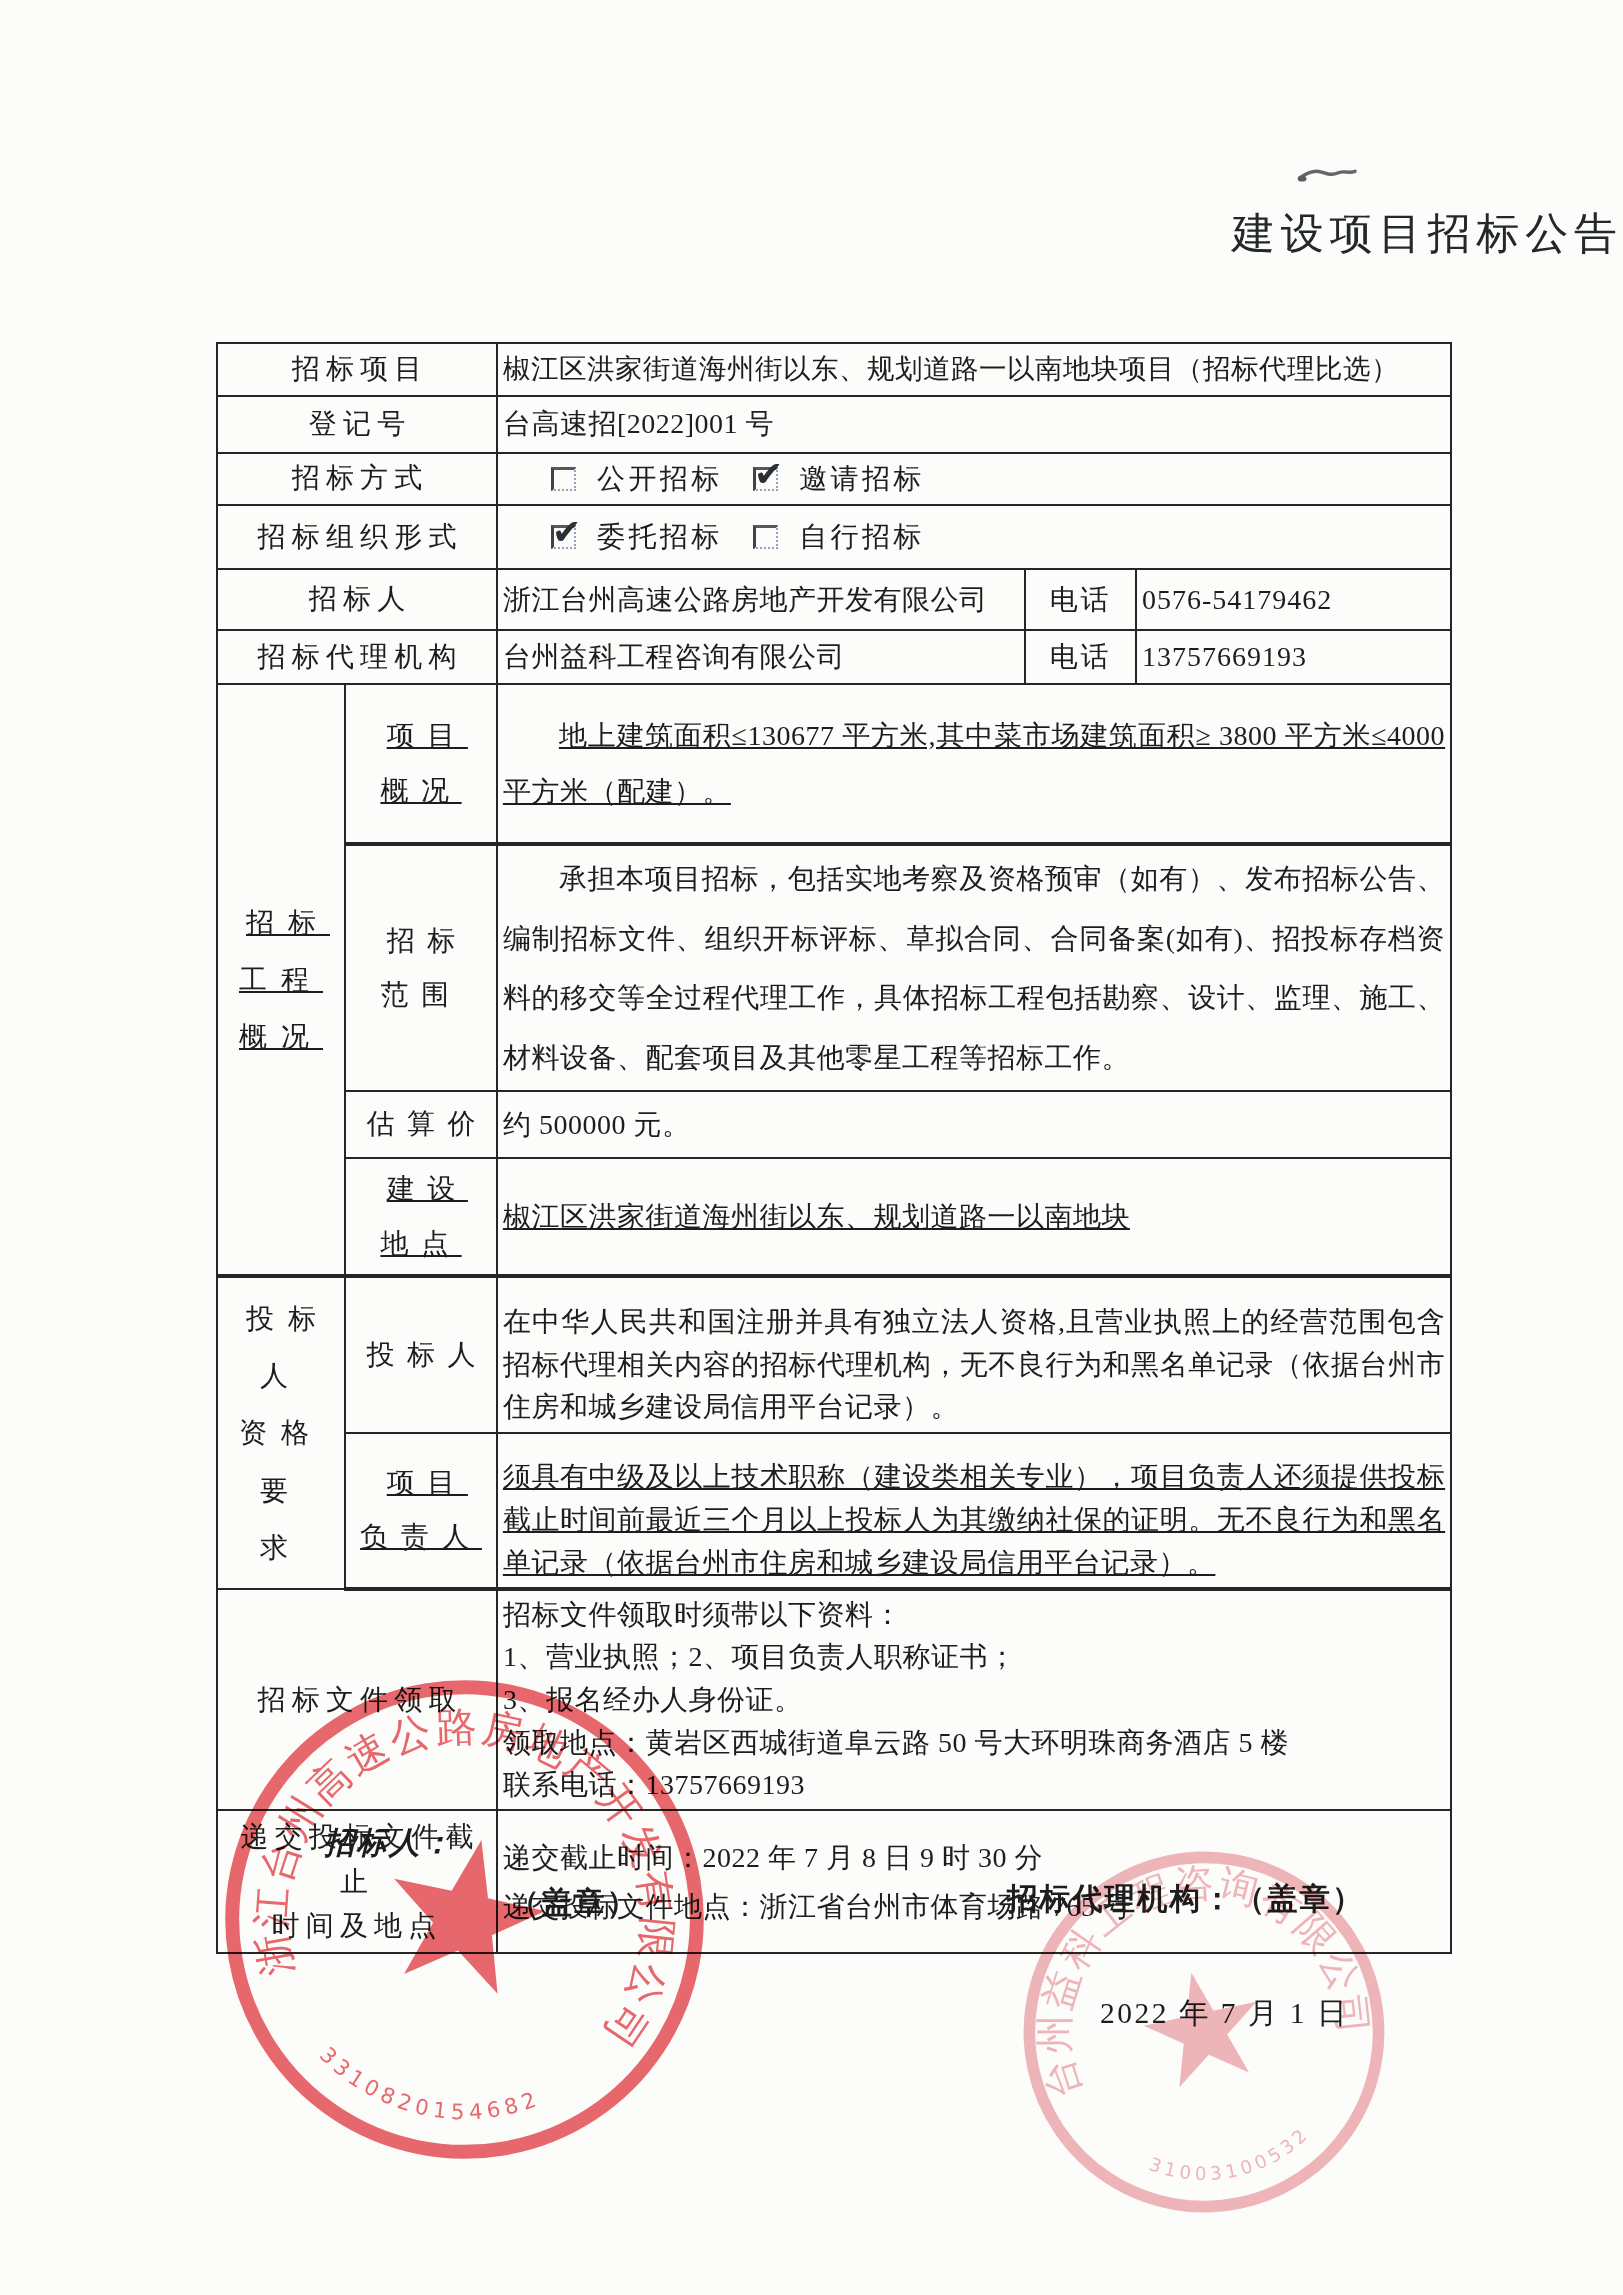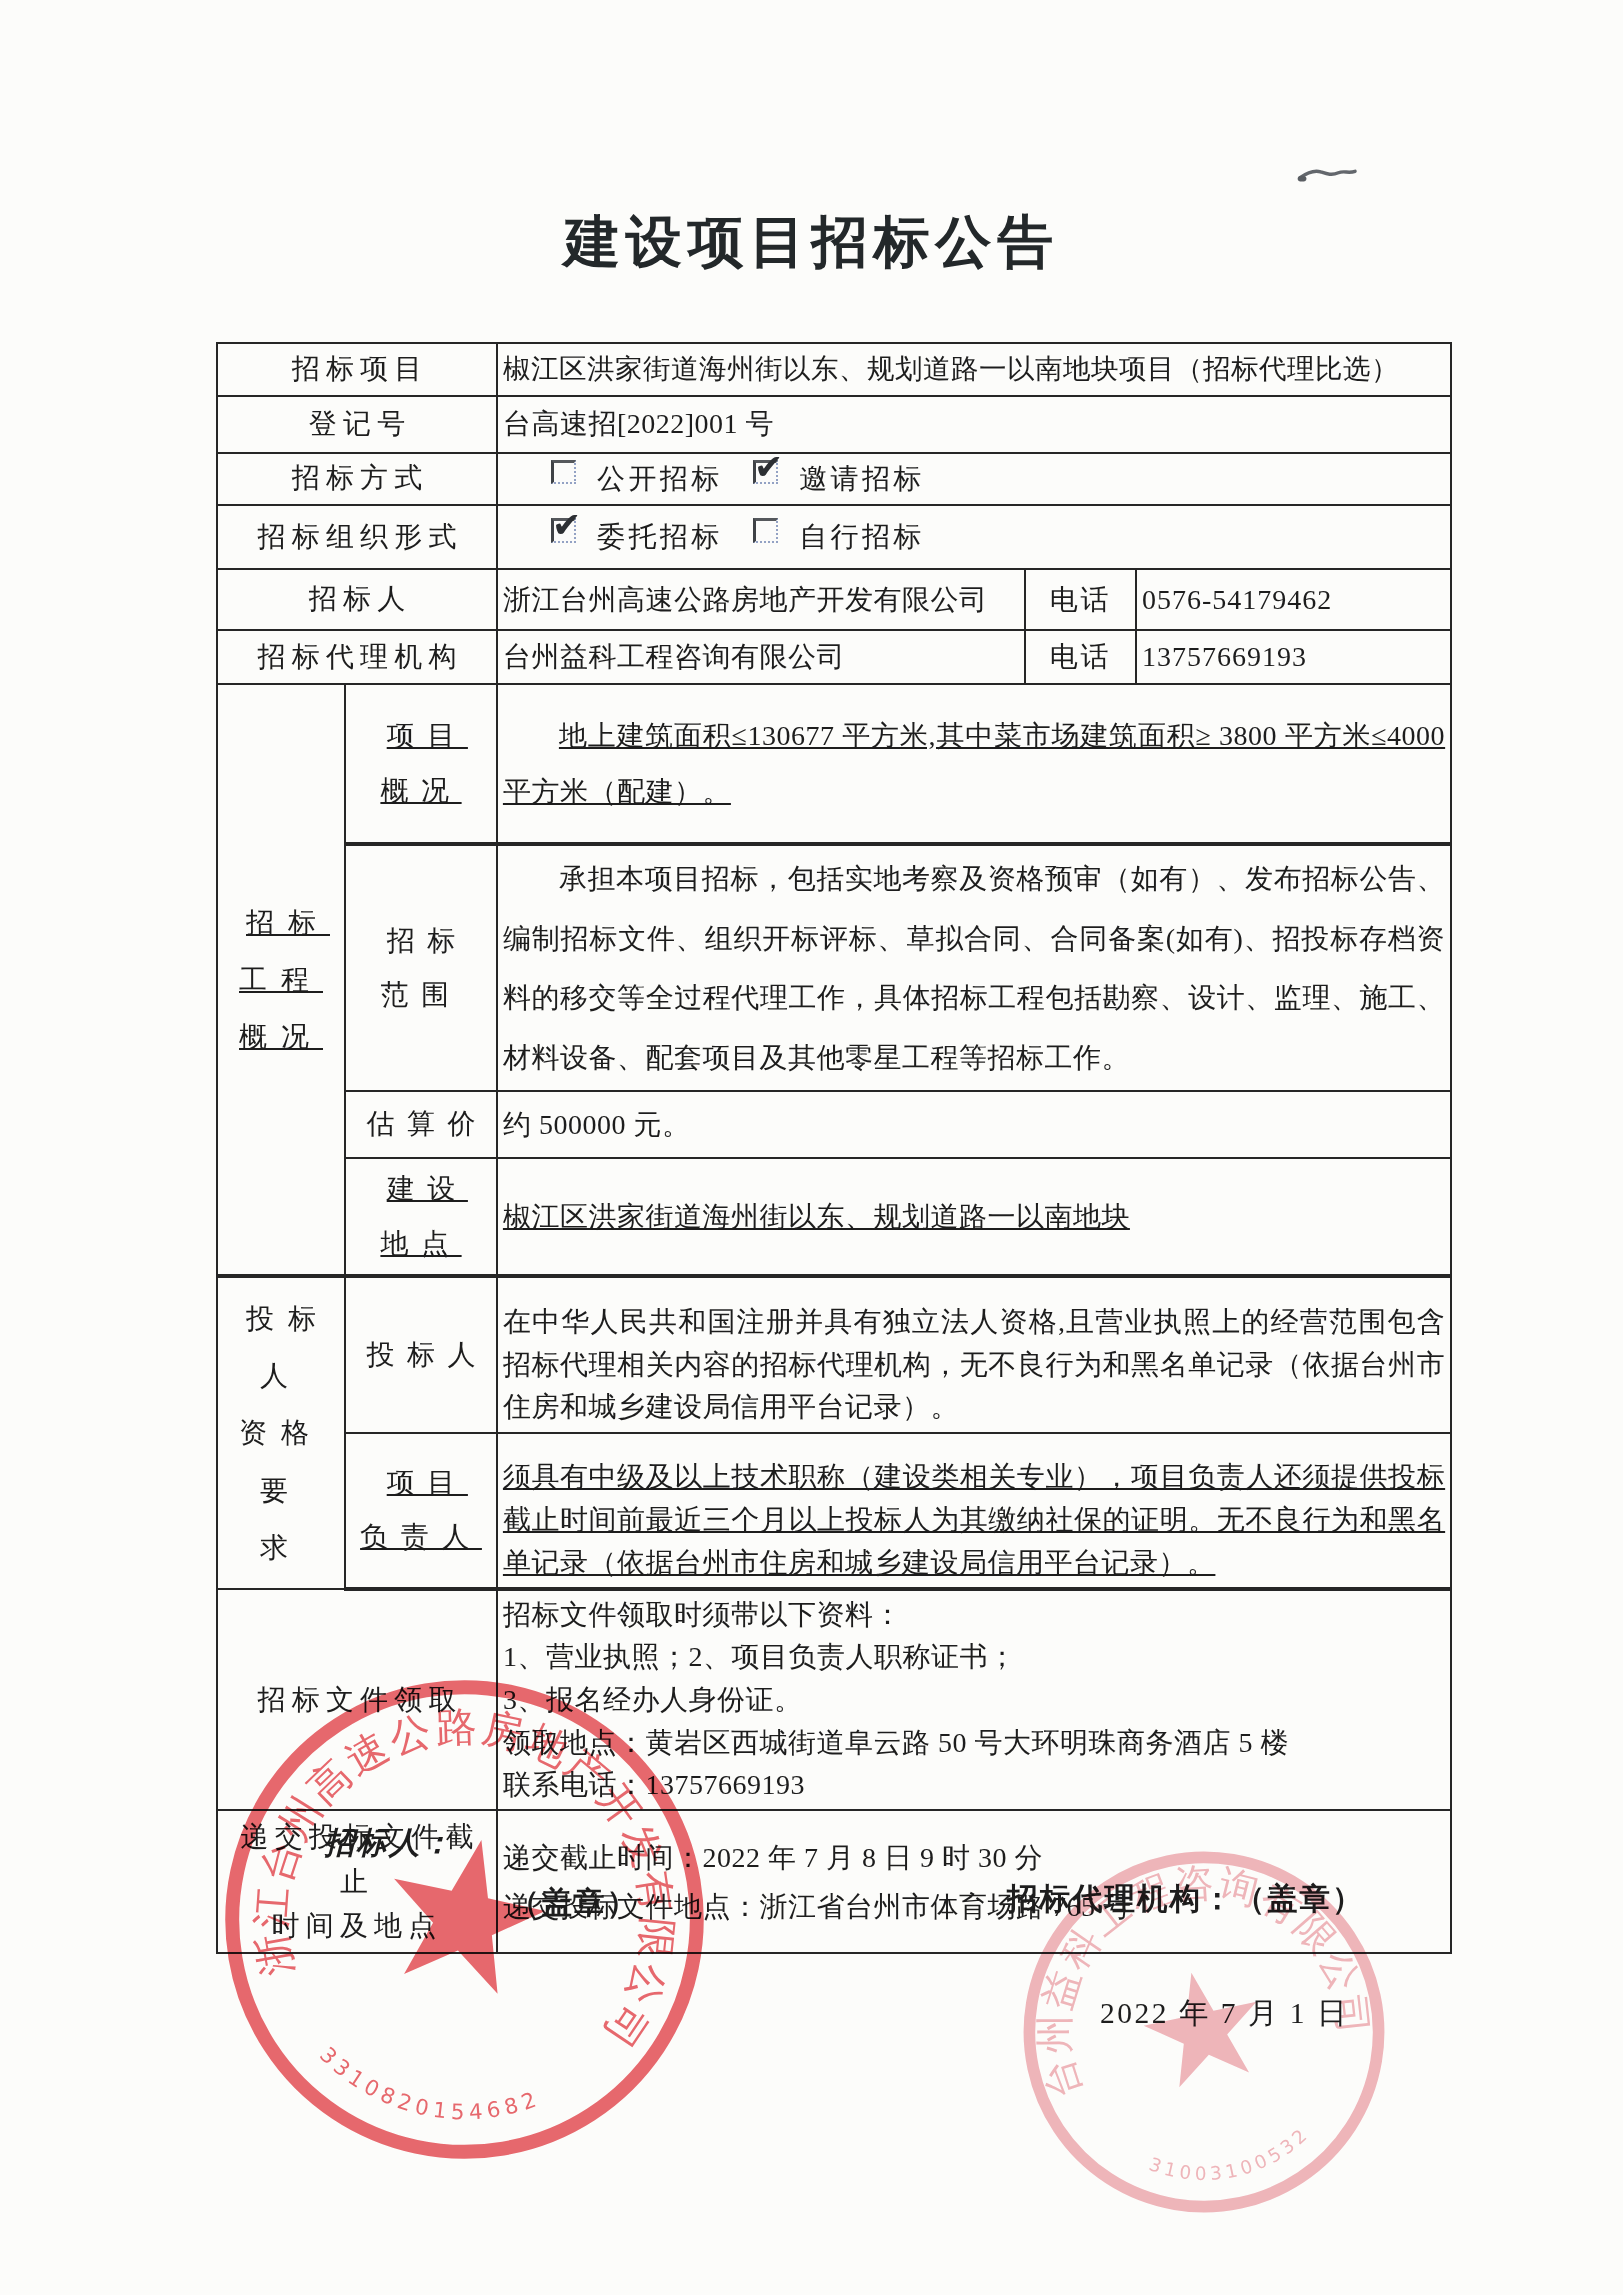--- a/index.html
+++ b/index.html
@@ -6,24 +6,24 @@
   .page{
     position:relative;
     width:1623px;height:2295px;
     background:#fcfcfa;
     overflow:hidden;
     font-family:"Liberation Serif","DejaVu Serif",serif;
     color:#1d1d1d;
   }
   .title{
     position:absolute;left:0;top:205px;width:100%;
-    text-align:center;
+    text-align:right;
     font-family:"Liberation Sans","DejaVu Sans",sans-serif;
-    font-weight:700;
-    font-size:56px;
+    font-weight:400;
+    font-size:43px;
     letter-spacing:5.9px;
     color:#23282a;
   }
   table.main{
     position:absolute;left:216px;top:342px;
     width:1234px;
     border-collapse:collapse;
     table-layout:fixed;
   }
   table.main td{
@@ -63,21 +63,21 @@
   }
   .lh-wide{line-height:2.12;}
   .lh-mid{line-height:2.0;}
   .lh-tight{line-height:1.52;margin-top:20px;}
   .pre-lines{white-space:pre-line;line-height:1.52;}
   .pre-lines-sub{white-space:pre-line;line-height:1.75;}
   td.v-top{vertical-align:top;padding-top:12.8px;}
   td.phone-lbl{text-align:center;letter-spacing:0.1em;margin-top:28px;}
   td.phone-val{text-align:left;padding-left:21.6px;letter-spacing:1px;}
   
-  .opt-row{display:flex;align-items:flex-start;padding-left:48px;}
+  .opt-row{display:flex;align-items:center;padding-left:48px;}
   .cb{
     position:relative;
     width:24.6px;height:24.6px;
     flex:0 0 auto;
     border-left:3.4px solid #3f4246;
     border-top:3.4px solid #55585c;
     border-right:2px dotted #93a2c4;
     border-bottom:2px dotted #93a2c4;
     background:#fbfbfa;
     margin-right:21.6px;

